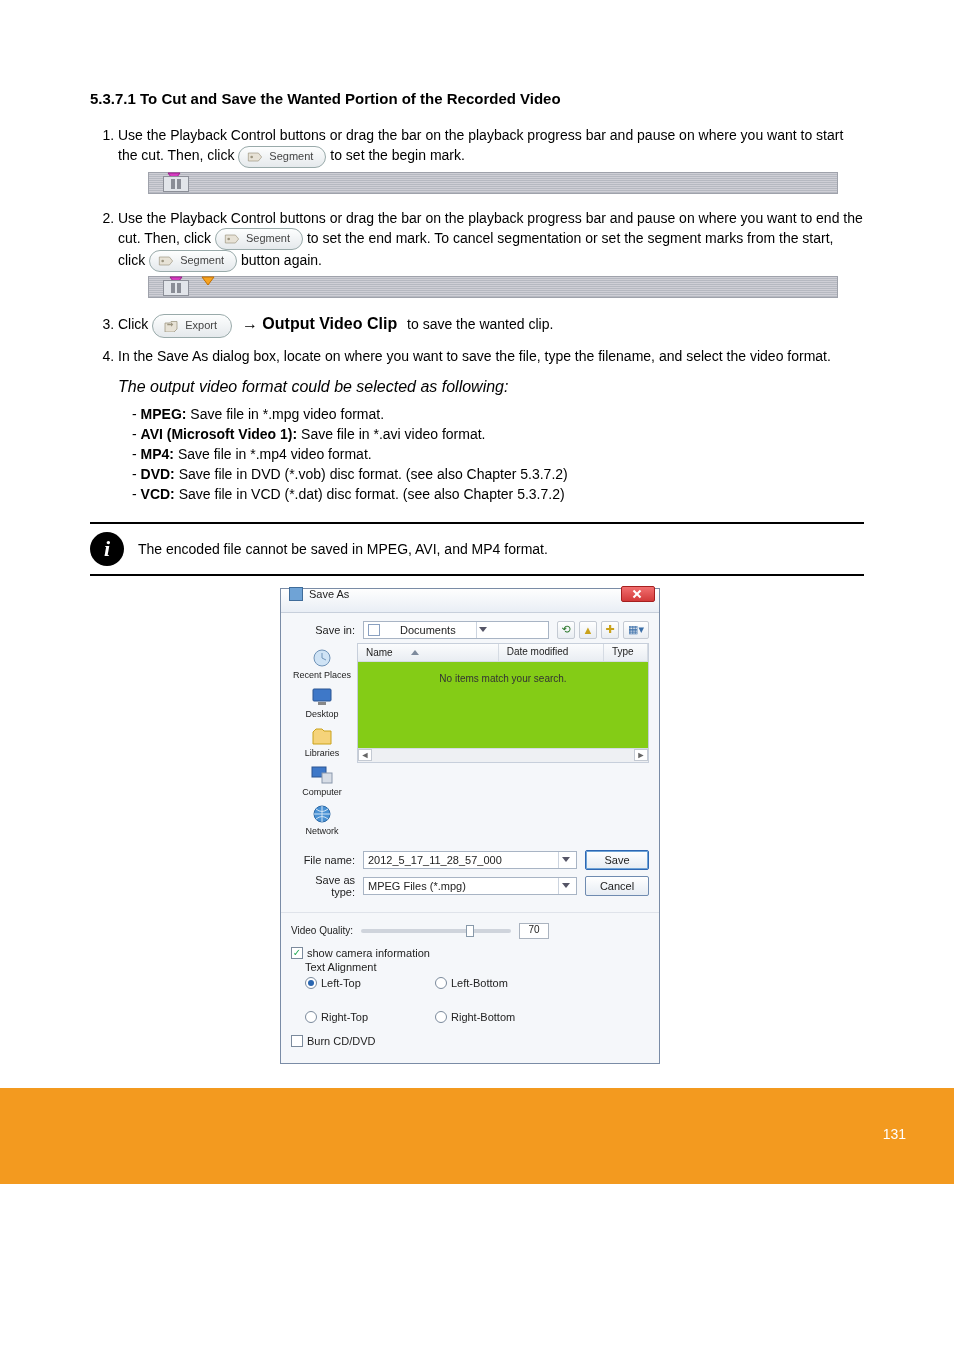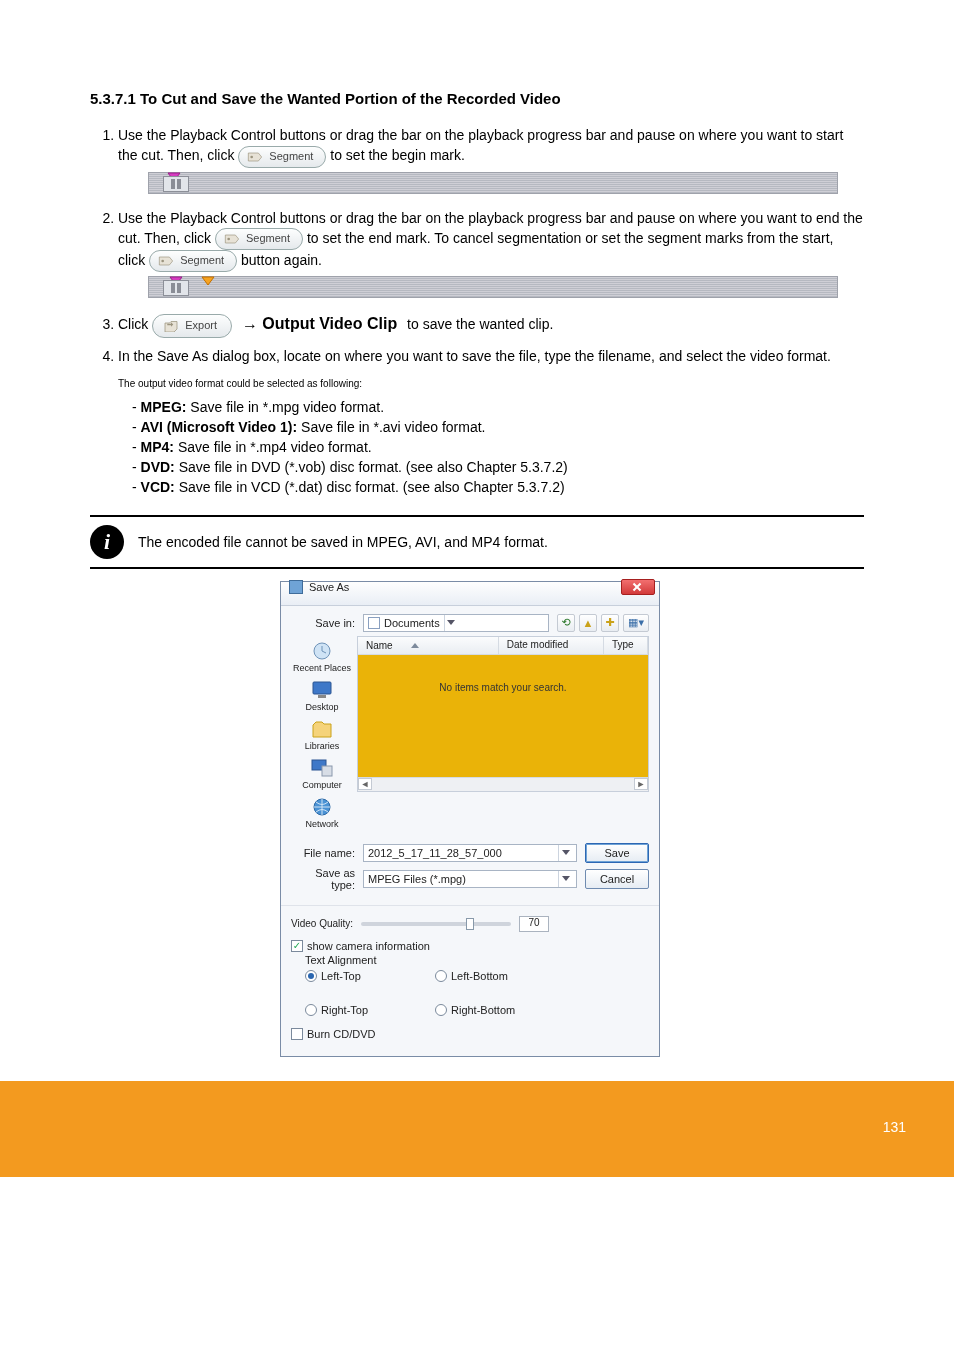--- a/index.html
+++ b/index.html
@@ -1,20 +1,20 @@
 <!DOCTYPE html>
 <html><head>
 <meta charset="utf-8">
 <style>
   * { box-sizing: border-box; margin: 0; padding: 0; }
   html, body { width: 954px; font-family: Arial, Helvetica, sans-serif; color: #000; background: #fff; }
   .page { width: 954px; position: relative; padding: 90px 90px 0 90px; }
 
   h2.sec { font-size: 15px; font-weight: bold; margin: 0 0 18px 0; }
-  p.body { font-size: 10px; margin: 0 0 10px 12px; }
+  p.body { font-size: 16px; margin: 0 0 10px 12px; font-style: italic; }
   ol.num { list-style: decimal; margin: 0 0 12px 28px; font-size: 14px; }
   ol.num li { margin-bottom: 8px; line-height: 1.45; }
 
   
   .pill { display: inline-flex; align-items: center; gap: 6px; vertical-align: middle;
           border: 1px solid #9aa; background: linear-gradient(#fdfefe,#e5e9ec);
           border-radius: 18px; padding: 2px 12px 2px 8px; font-size: 11px; color: #444; }
   .pill svg { width: 16px; height: 12px; }
   .pill-wide { padding: 3px 14px 3px 10px; }
 
@@ -53,41 +53,41 @@
   .dlg-title .close { width: 34px; height: 16px; background: linear-gradient(#f26f6f,#d23a3a);
                       border:1px solid #a61f1f; border-radius:2px; position:relative; }
   .dlg-title .close::before,
   .dlg-title .close::after { content:""; position:absolute; left:14px; top:2px; width:2px; height:10px;
                              background:#fff; transform:rotate(45deg); }
   .dlg-title .close::after { transform:rotate(-45deg); }
 
   .dlg-row { display:flex; align-items:center; padding: 8px 10px 4px 10px; gap:8px; }
   .dlg-label { width: 64px; text-align: right; }
   .dlg-combo { flex:1; height:18px; border:1px solid #a8b4c4; background:#fff; display:flex; align-items:center;
-               padding:0 4px; gap:4px; }
+               padding:0 4px; gap:20px; }
   .dlg-combo .doc-ico { width:12px; height:12px; border:1px solid #8aa0c0; background:#fff; }
   .dlg-combo .caret { width:14px; height:16px; border-left:1px solid #ccd4df; display:flex;
                       align-items:center; justify-content:center; color:#556; }
   .dlg-toolbar { display:flex; gap:4px; }
   .dlg-tb-btn { width:18px; height:18px; border:1px solid #c4cad3; background:linear-gradient(#fff,#e9edf2);
                 border-radius:2px; display:flex; align-items:center; justify-content:center; font-size:11px; }
 
   .dlg-body { display:flex; padding: 0 10px 6px 10px; gap:4px; }
   .dlg-places { width: 62px; display:flex; flex-direction:column; align-items:center; gap:6px; padding-top:4px; }
   .place { display:flex; flex-direction:column; align-items:center; gap:1px; font-size:9px; text-align:center; }
   .place .ic { width:26px; height:22px; display:flex; align-items:center; justify-content:center; }
 
-  .dlg-list { flex:1; border:1px solid #c7cfdb; background:#eab308; height:156px; position:relative; }
+  .dlg-list { flex:1; border:1px solid #c7cfdb; background:#84cc16; height:120px; position:relative; }
   .dlg-list .hdr { display:flex; height:18px; background:linear-gradient(#fbfcfd,#e9edf2);
                    border-bottom:1px solid #d5dbe3; font-size:10px; }
   .dlg-list .hdr div { padding: 2px 8px; border-right:1px solid #d5dbe3; }
   .h-name { flex:1.4; display:flex; align-items:center; gap:18px; }
   .h-date { flex:1; }
   .h-type { width:44px; }
-  .dlg-empty { text-align:center; padding-top:27px; color:#333; font-size:10px; }
+  .dlg-empty { text-align:center; padding-top:11px; color:#333; font-size:10px; }
   .dlg-list .hscroll { position:absolute; bottom:0; left:0; right:0; height:14px;
                        background:#eef0f3; border-top:1px solid #d5dbe3; display:flex; align-items:center; }
   .hscroll .arrow { width:14px; height:12px; border:1px solid #c4cad3; background:#fff; text-align:center;
                     line-height:10px; font-size:9px; color:#666; }
   .hscroll .track { flex:1; }
 
   .dlg-bottom { padding: 4px 10px 10px 10px; }
   .field-row { display:flex; align-items:center; gap:8px; margin:4px 0; }
   .field-row .lbl { width:64px; text-align:right; }
   .field-row .fld { flex:1; height:18px; border:1px solid #a8b4c4; background:#fff; display:flex;

